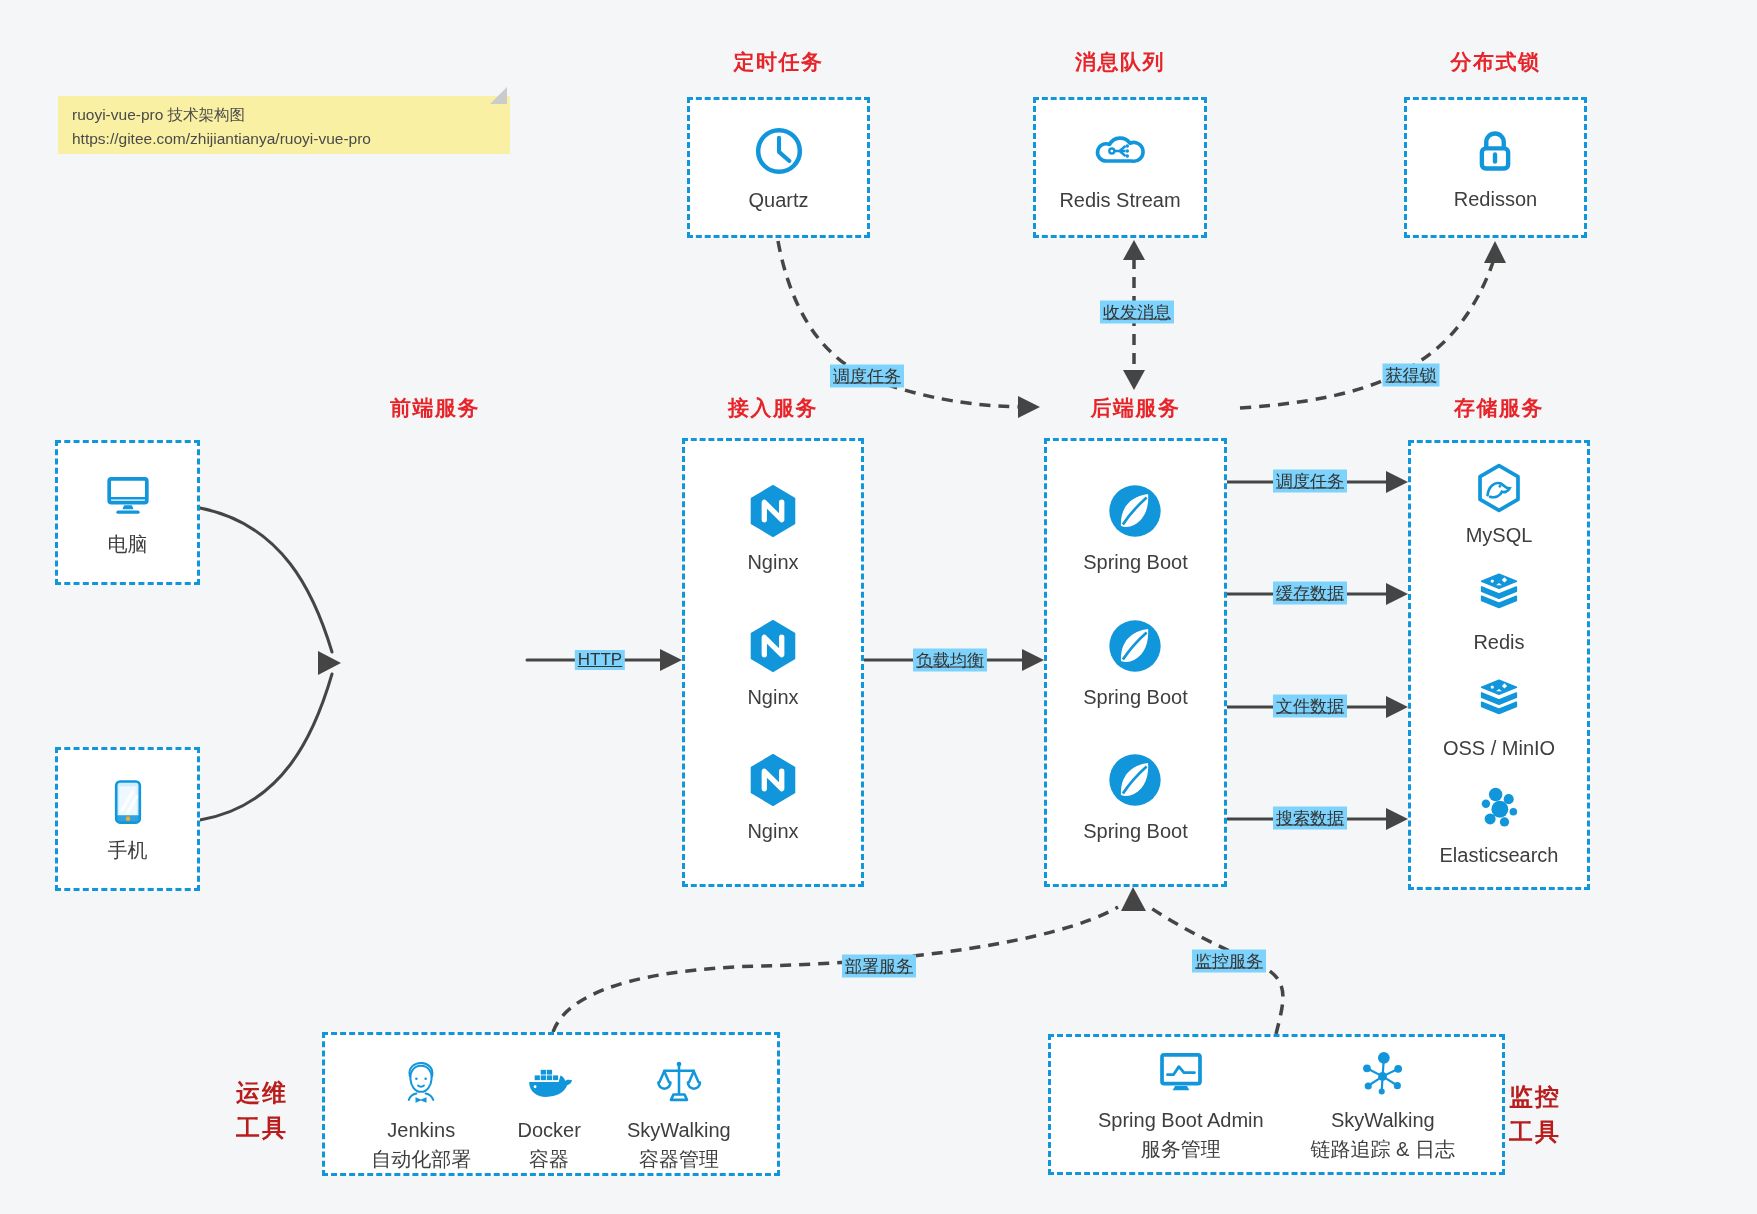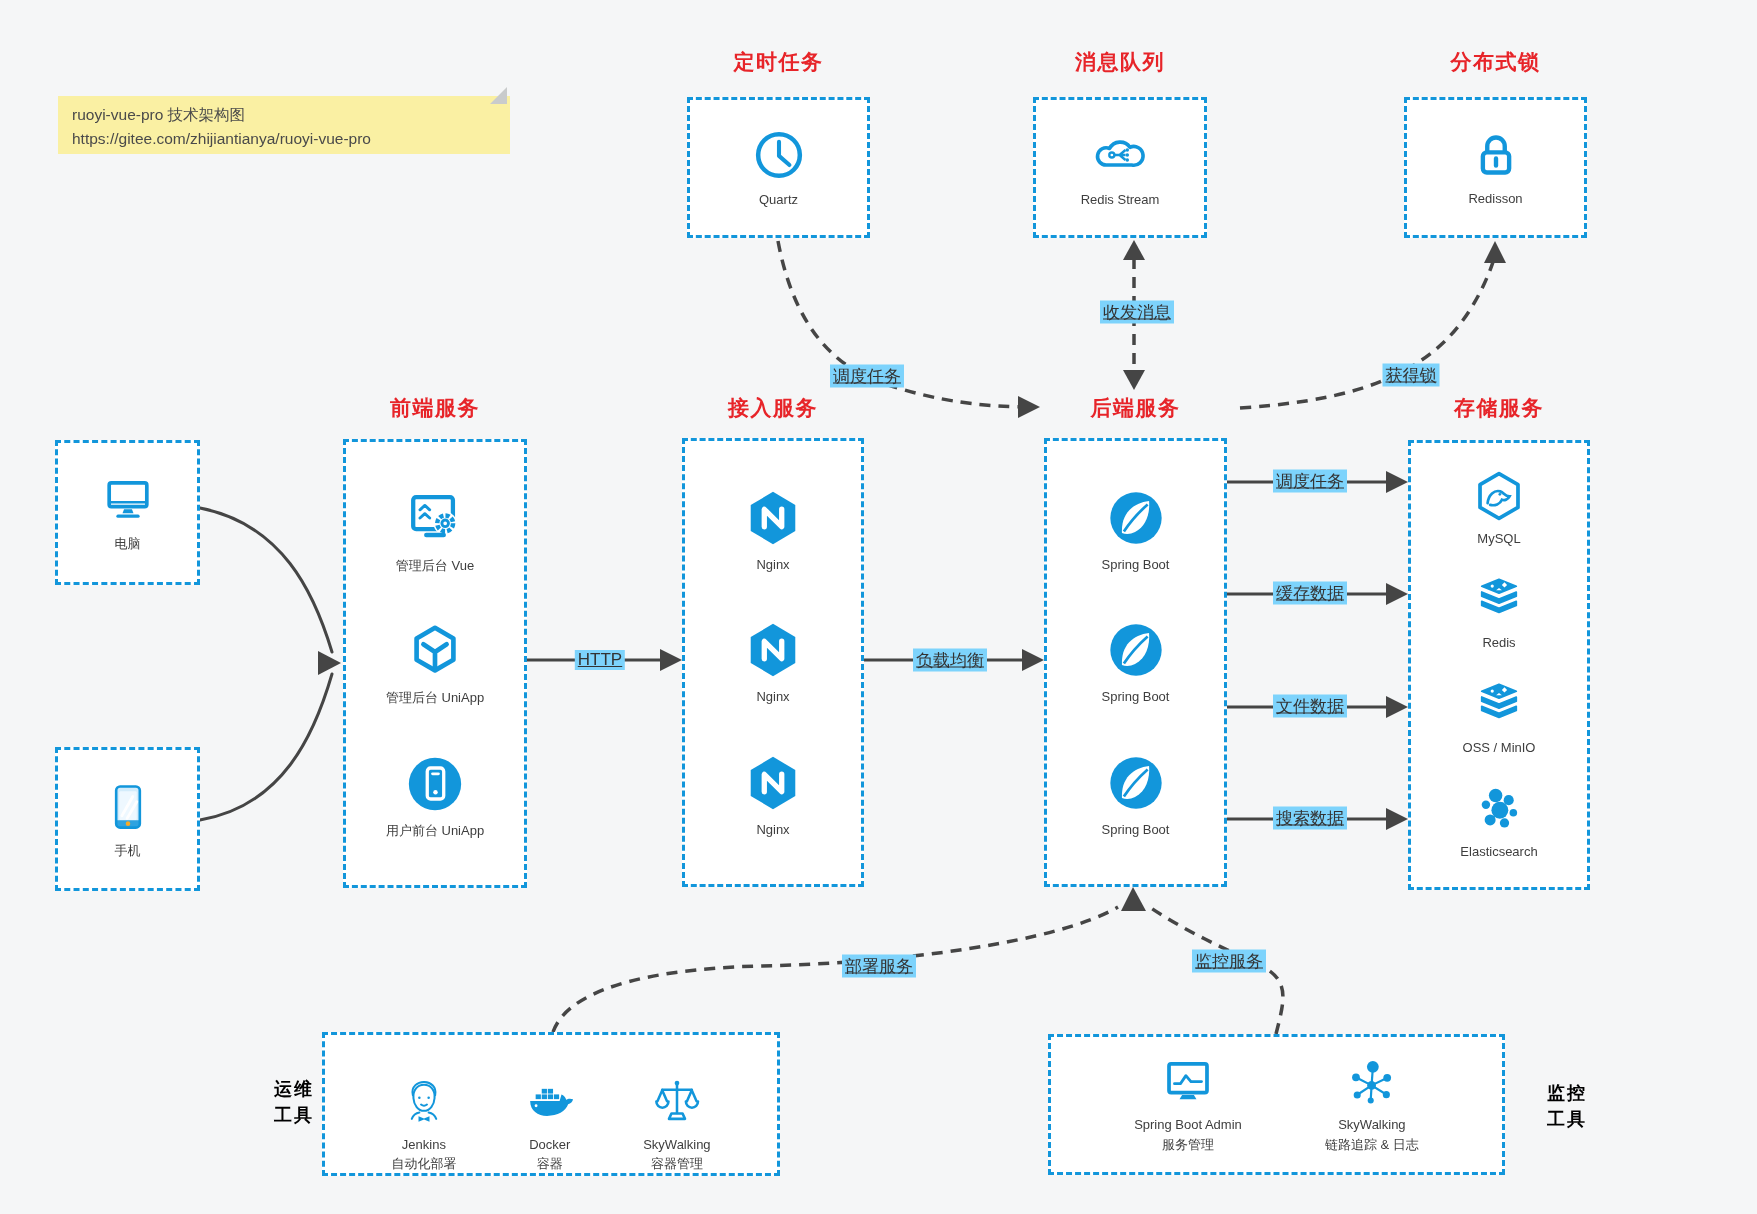--- a/index.html
+++ b/index.html
@@ -8,25 +8,25 @@
           font-family:"Liberation Sans", sans-serif; overflow:hidden; }
   .wires{ position:absolute; left:0; top:0; pointer-events:none; }
   .gbox{ position:absolute; background:#fff; border:3px dashed #1296db;
          display:flex; flex-direction:column; justify-content:space-evenly; align-items:center; }
   .gbox.row{ flex-direction:row; }
   .gtitle{ position:absolute; text-align:center; font-size:21px; font-weight:bold;
            color:#e72429; letter-spacing:1.5px; white-space:nowrap; }
   .item{ display:flex; flex-direction:column; align-items:center; gap:7px; }
   .item.duo{ gap:2px; }
   .item.duo .ic{ margin-bottom:5px; }
-  .ilabel{ font-size:13px; color:#3e3e3e; white-space:nowrap; line-height:1.35; text-align:center; }
+  .ilabel{ font-size:20px; color:#3e3e3e; white-space:nowrap; line-height:1.35; text-align:center; }
   .wire-label{ position:absolute; transform:translate(-50%,-50%); background:#7dd3fc;
                font-size:17px; color:#333; padding:0 3px; white-space:nowrap; z-index:5;text-decoration:underline; }
-  .side-title{ position:absolute; font-size:18px; font-weight:bold; color:#000000;
-               text-align:right; line-height:1.45; letter-spacing:2px; }
+  .side-title{ position:absolute; font-size:24px; font-weight:bold; color:#b91c1c;
+               text-align:left; line-height:1.45; letter-spacing:2px; }
   .note{ position:absolute; left:58px; top:96px; width:452px; height:58px; background:#faf0a3;
          color:#4a4a4a; font-size:15.5px; line-height:1.55; padding:7px 0 0 14px; }
   .note .fold{ position:absolute; top:-9px; right:3px; width:0; height:0;
                border-left:17px solid transparent; border-bottom:17px solid #c9cbcc; }
   .ic{ display:block; }
 </style>
 </head>
 <body>
 
 <svg width="0" height="0" style="position:absolute" aria-hidden="true">
@@ -261,40 +261,20 @@
   <div class="gbox" style="left:55px;top:747px;width:145px;height:144px;">
     <div class="item">
       <svg class="ic" width="56" height="56">
           <use href="#i-mobile"></use>
         </svg>
       <div class="ilabel">手机</div>
     </div>
   </div>
 
   <div class="gtitle" style="left:343px;top:394px;width:184px;">前端服务</div>
-  <div class="gbox" style="left:343px;top:439px;width:184px;height:449px;">
-    <div class="item">
-      <svg class="ic" width="62" height="62">
-          <use href="#i-admin-vue"></use>
-        </svg>
-      <div class="ilabel">管理后台 Vue</div>
-    </div>
-    <div class="item">
-      <svg class="ic" width="62" height="62">
-          <use href="#i-uniapp-cube"></use>
-        </svg>
-      <div class="ilabel">管理后台 UniApp</div>
-    </div>
-    <div class="item">
-      <svg class="ic" width="62" height="62">
-          <use href="#i-user-app"></use>
-        </svg>
-      <div class="ilabel">用户前台 UniApp</div>
-    </div>
-  </div>
 
   <div class="gtitle" style="left:682px;top:394px;width:182px;">接入服务</div>
   <div class="gbox" style="left:682px;top:438px;width:182px;height:449px;">
     <div class="item">
       <svg class="ic" width="62" height="62">
           <use href="#i-nginx"></use>
         </svg>
       <div class="ilabel">Nginx</div>
     </div>
     <div class="item">

